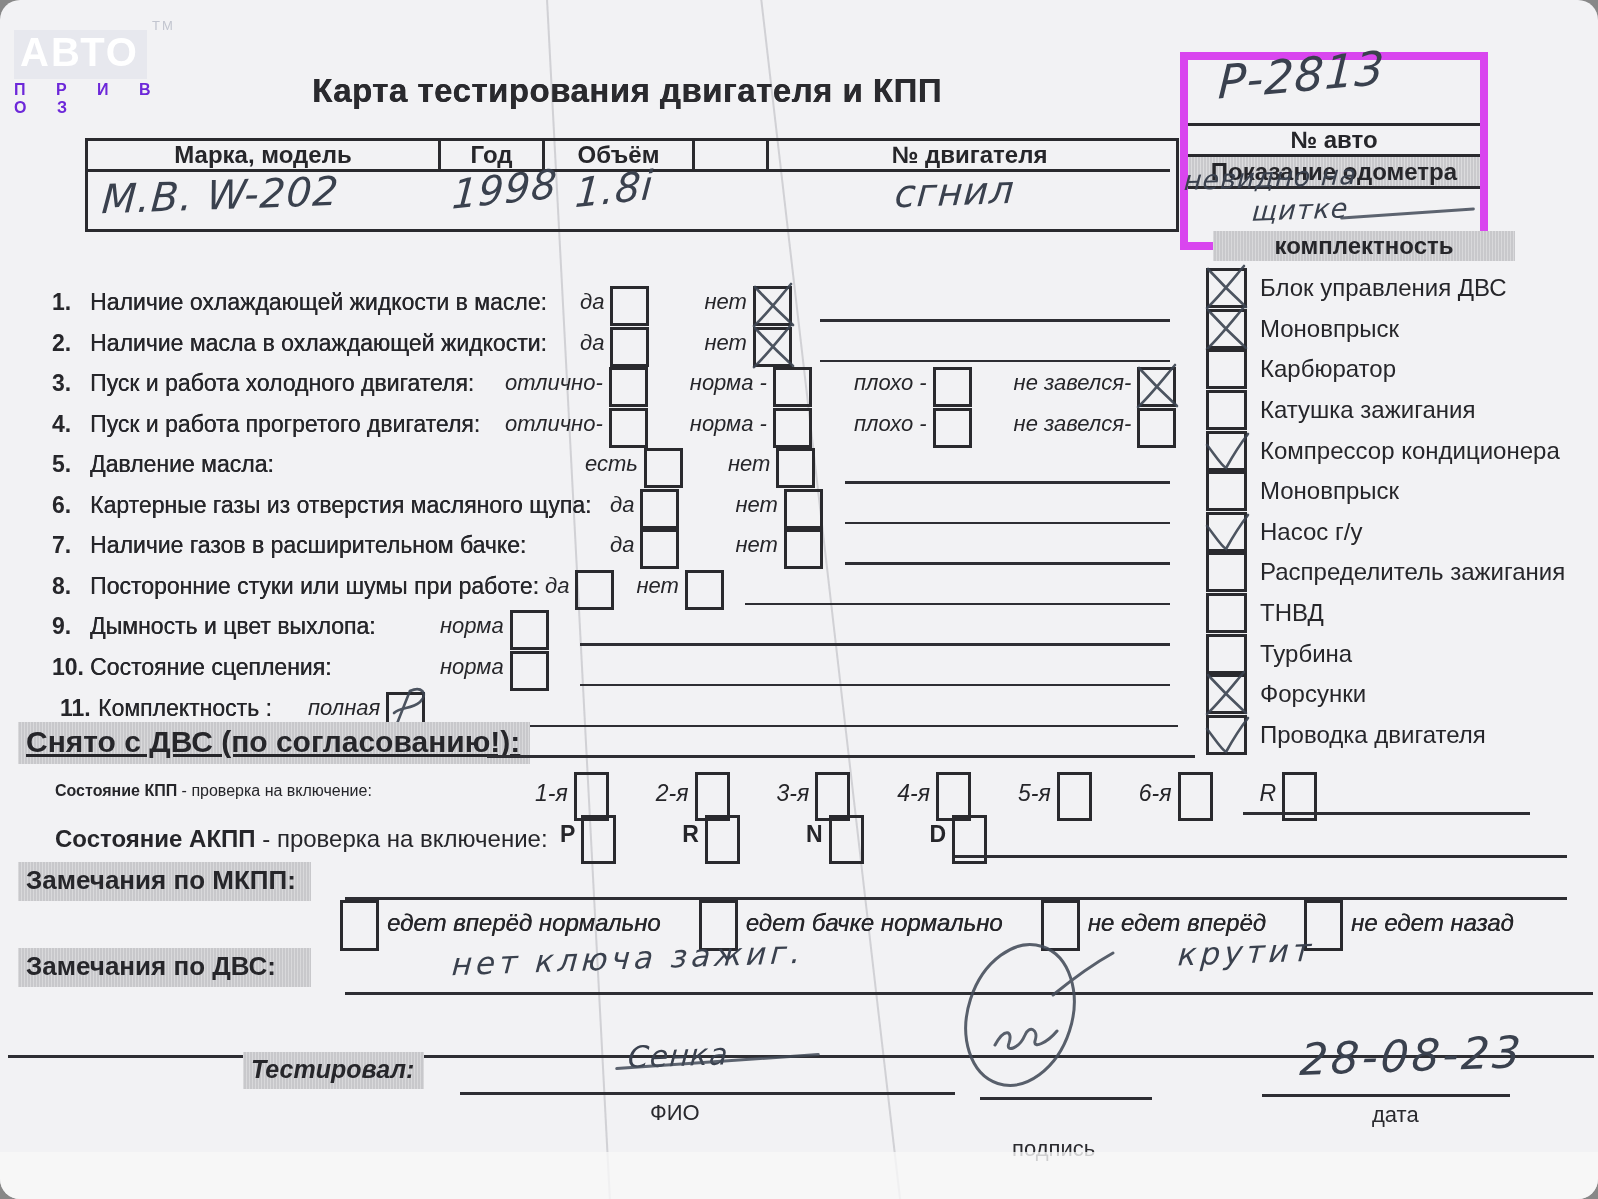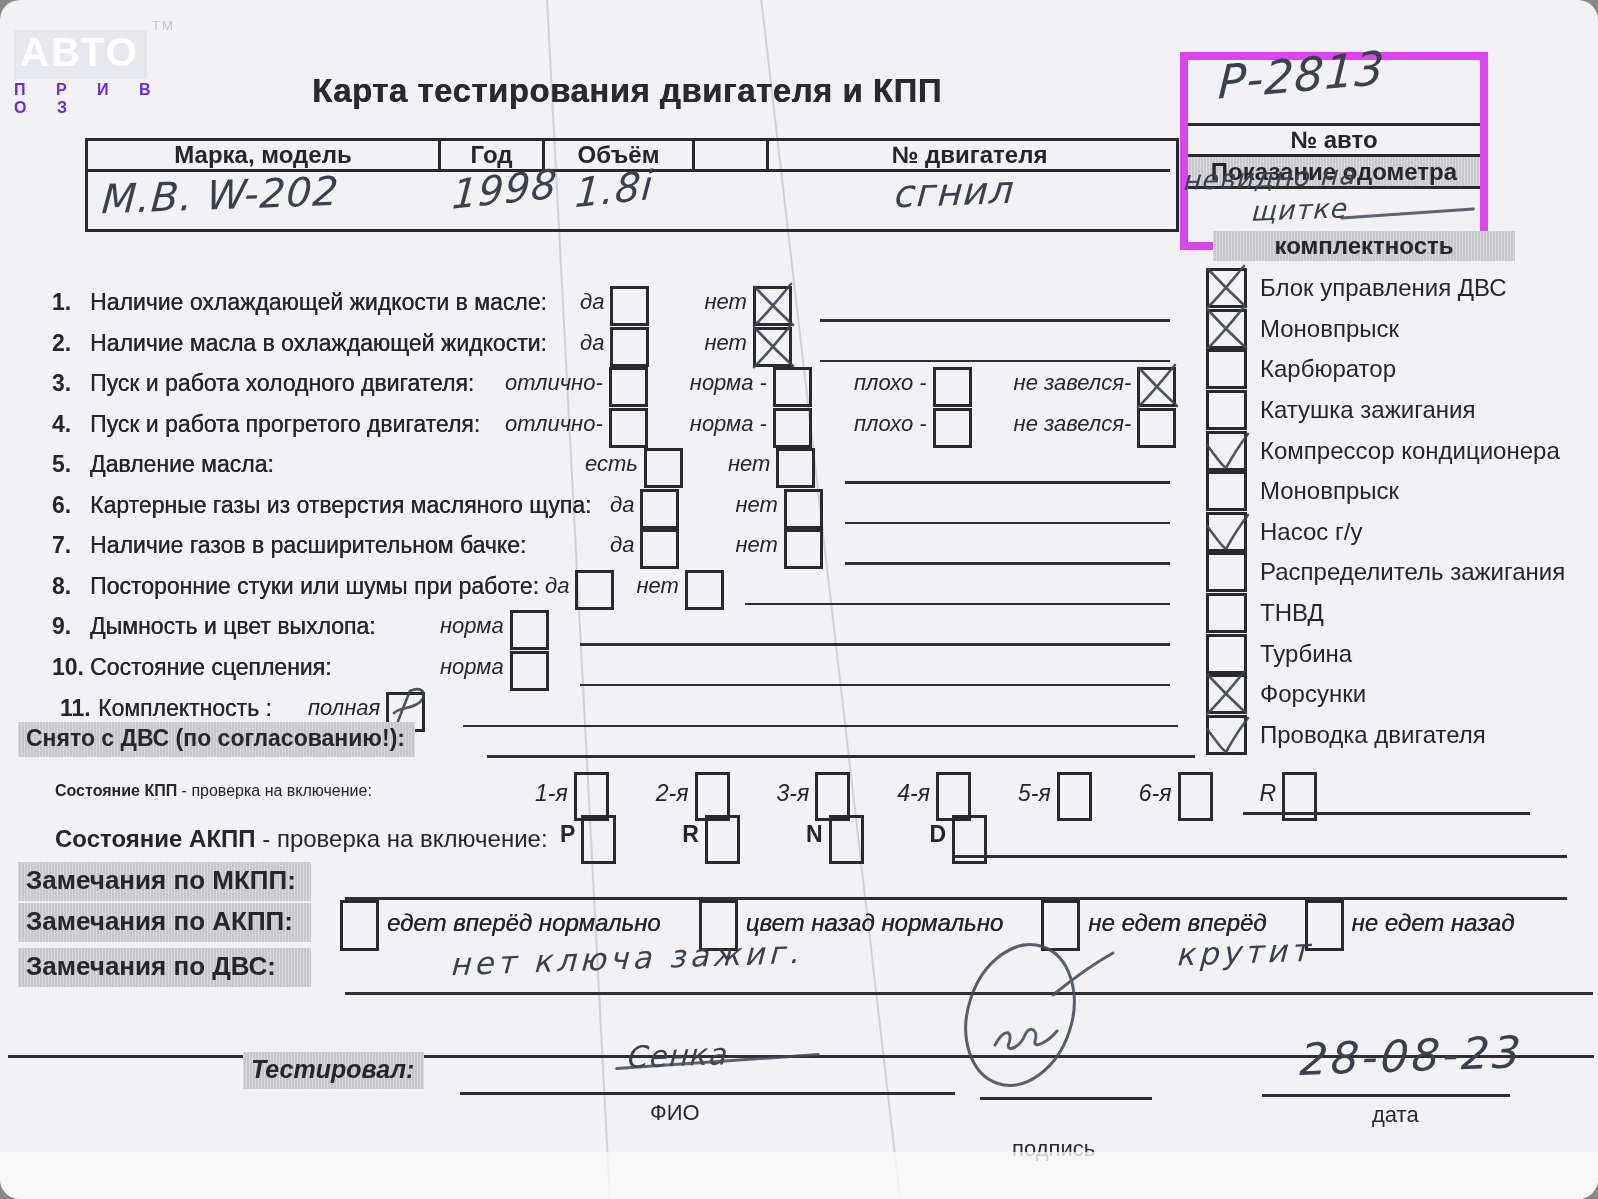--- a/index.html
+++ b/index.html
@@ -395,21 +395,21 @@
       <div class="comp-row">
         <span class="bx">
           <svg class="mk" viewBox="0 0 52 52">
             <path d="M7 20 C 15 30 21 40 26 43 C 31 34 41 18 48 9"></path>
           </svg>
         </span>
         <span>Проводка двигателя</span>
       </div>
     </div>
 
-  <div class="section-label graybar" style="left:18px;top:722px;font-size:23px;">Снято с ДВС (по согласованию!):</div>
+  <div class="section-label graybar" style="left:18px;top:722px;font-size:30px;text-decoration:underline;">Снято с ДВС (по согласованию!):</div>
   <div class="ln" style="left:487px;top:755px;width:708px;"></div>
 
   <div style="position:absolute;left:55px;top:782px;font-size:16px;"><span class="kpp-label-b">Состояние КПП</span><span> - проверка на включение:</span></div>
   <div class="gear-row" id="kpp-gears" style="left:535px;top:772px;gap:47px;">
       <span class="gear">
         <span class="gear-label">1-я</span>
         <span class="bx bx-tall"></span>
       </span>
       <span class="gear">
         <span class="gear-label">2-я</span>
@@ -455,29 +455,28 @@
       <span class="gear">
         <span class="gear-label">D</span>
         <span class="bx bx-tall"></span>
       </span>
     </div>
   <div class="ln" style="left:955px;top:855px;width:612px;"></div>
 
   <div class="section-label graybar" style="left:18px;top:862px;font-size:26px;width:275px;">Замечания по МКПП:</div>
   <div class="ln" style="left:345px;top:897px;width:1222px;"></div>
 
-  <div class="section-label graybar" style="left:18px;top:903px;font-size:26px;width:275px;">Замечания по АКПП:</div>
   <div class="akpp-opts" id="akpp-opts">
       <span class="akpp-opt">
         <span class="bx"></span>
         <span class="akpp-opt-label">едет вперёд нормально</span>
       </span>
       <span class="akpp-opt">
         <span class="bx"></span>
-        <span class="akpp-opt-label">цвет назад нормально</span>
+        <span class="akpp-opt-label">едет бачке нормально</span>
       </span>
       <span class="akpp-opt">
         <span class="bx"></span>
         <span class="akpp-opt-label">не едет вперёд</span>
       </span>
       <span class="akpp-opt">
         <span class="bx"></span>
         <span class="akpp-opt-label">не едет назад</span>
       </span>
     </div>

